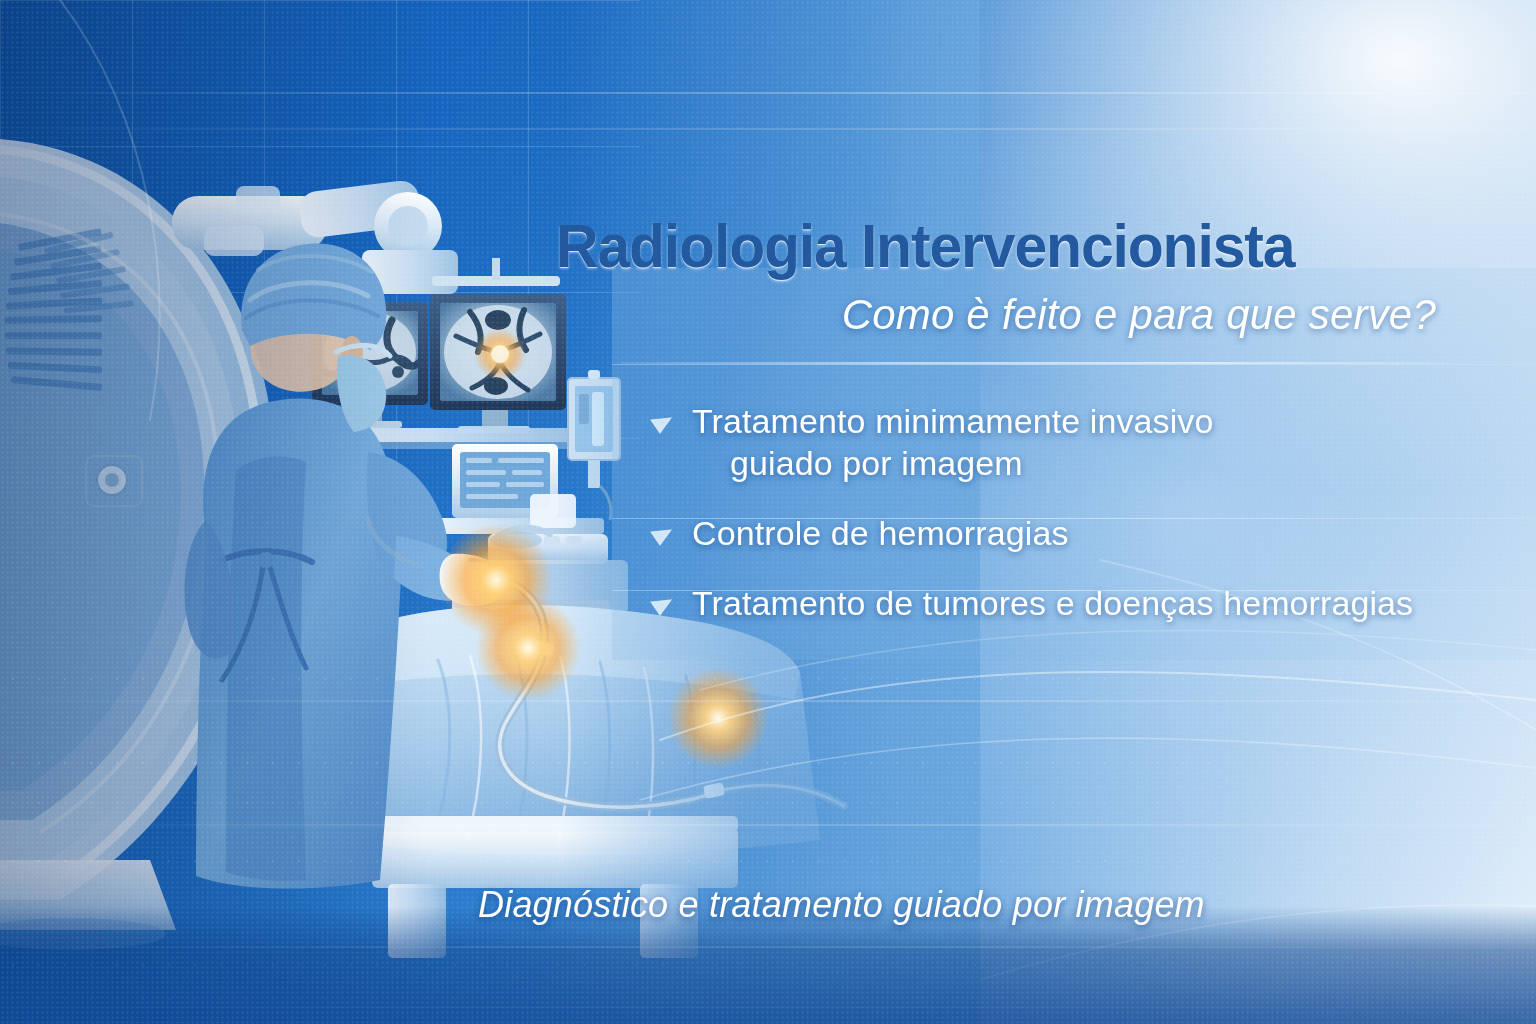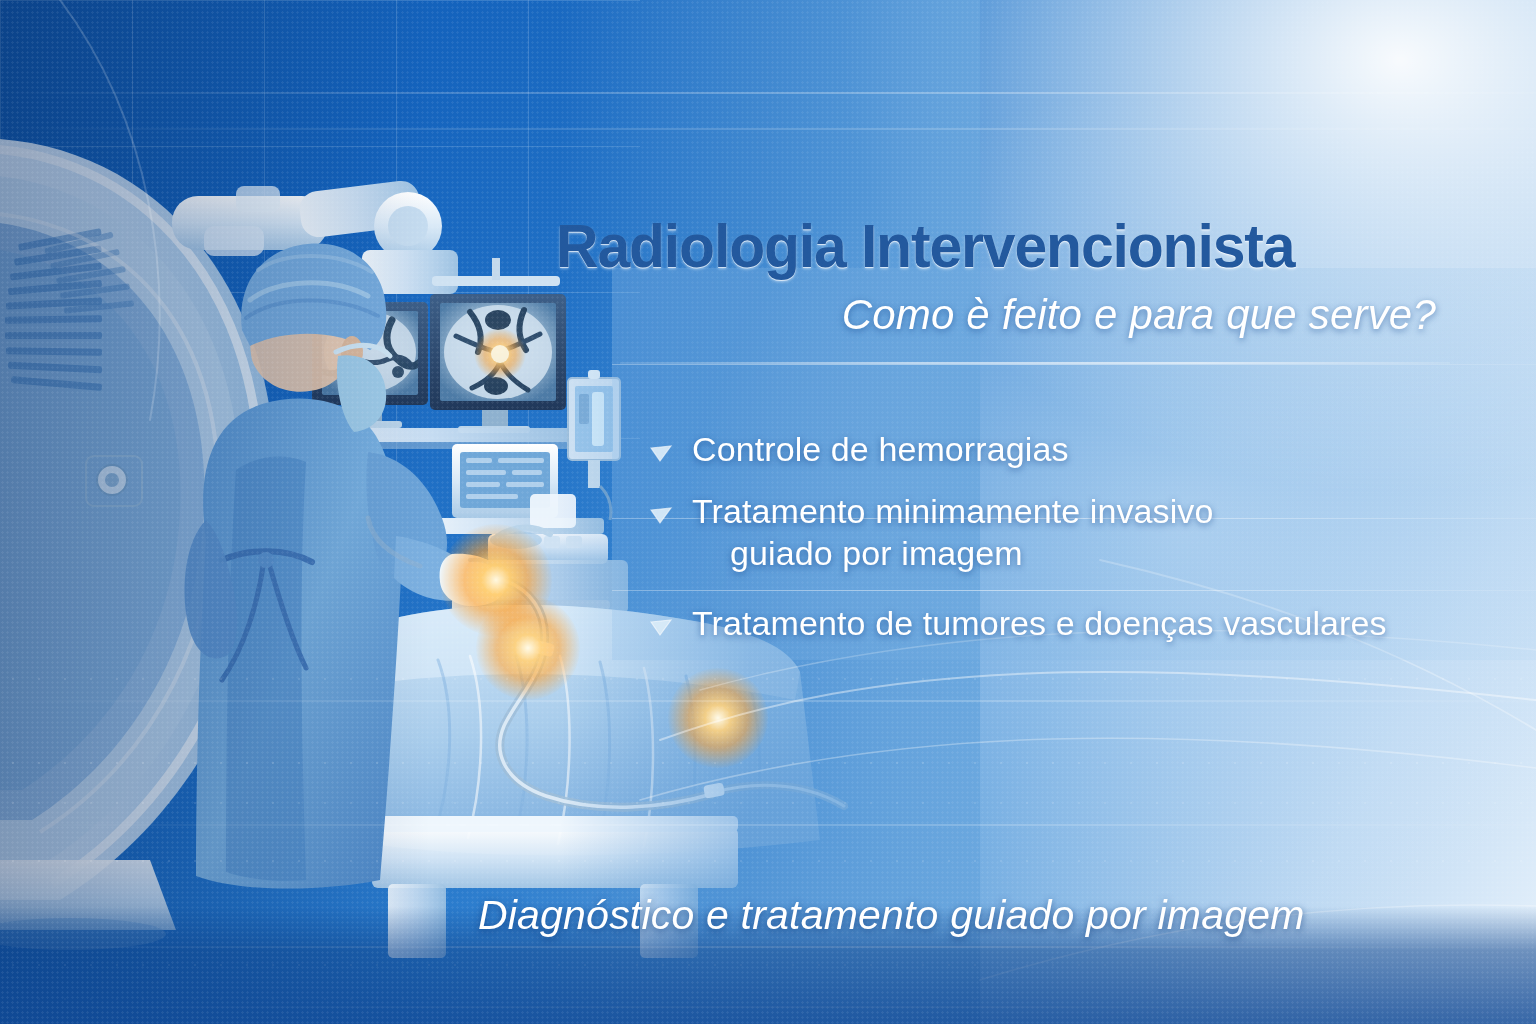--- a/index.html
+++ b/index.html
@@ -114,23 +114,23 @@
   .bullet-text{
     font-size:34px;line-height:1.24;color:#ffffff;font-weight:400;
     text-shadow:0 2px 6px rgba(18,66,136,.60);
     letter-spacing:.1px;
   }
   .bullet-text .ln2{display:block;padding-left:38px;}
   .bullet-text b{font-weight:400;}
 
   .caption{
     position:absolute;left:478px;top:884px;width:900px;
-    font-size:41px;font-style:italic;color:#ffffff;
+    font-size:36px;font-style:italic;color:#ffffff;
     text-shadow:0 2px 7px rgba(16,60,126,.70);
-    letter-spacing:.2px;white-space:nowrap;margin-top:8px;
+    letter-spacing:.2px;white-space:nowrap;
   }
 </style>
 </head>
 <body>
 
 <div class="poster">
 
   <div class="bg-grid"></div>
 
   <div class="scene">
@@ -441,48 +441,48 @@
     <div class="sep" style="top:322px;"></div>
   </div>
 
   <h1 class="title">Radiologia Intervencionista</h1>
 
   <div class="subtitle">Como è feito e para que serve?</div>
   <div class="subtitle-rule"></div>
 
   <div class="bullets">
 
-    <div class="bullet" style="margin-top:28px;">
-      <svg class="bullet-marker" viewBox="0 0 26 26">
-        <path d="M3 7 L23 5 L12 20 Z" fill="#d8eaf8" opacity=".95"></path>
-        <path d="M3 7 L23 5 L12 20 Z" fill="none" stroke="#ffffff" stroke-width="1.2" opacity=".6"></path>
-      </svg>
-      <div class="bullet-text">
-        <span>Controle de hemorragias</span>
-      </div>
-    </div>
-
     <div class="bullet">
       <svg class="bullet-marker" viewBox="0 0 26 26">
         <path d="M3 7 L23 5 L12 20 Z" fill="#d8eaf8" opacity=".95"></path>
         <path d="M3 7 L23 5 L12 20 Z" fill="none" stroke="#ffffff" stroke-width="1.2" opacity=".6"></path>
       </svg>
       <div class="bullet-text">
         <span>Tratamento minimamente invasivo</span>
         <span class="ln2">guiado por imagem</span>
       </div>
     </div>
 
     <div class="bullet" style="margin-top:28px;">
       <svg class="bullet-marker" viewBox="0 0 26 26">
         <path d="M3 7 L23 5 L12 20 Z" fill="#d8eaf8" opacity=".95"></path>
         <path d="M3 7 L23 5 L12 20 Z" fill="none" stroke="#ffffff" stroke-width="1.2" opacity=".6"></path>
       </svg>
       <div class="bullet-text">
-        <span>Tratamento de </span><b>tumores</b><span> e doenças vasculares</span>
+        <span>Controle de hemorragias</span>
       </div>
     </div>
 
+    <div class="bullet" style="margin-top:28px;">
+      <svg class="bullet-marker" viewBox="0 0 26 26">
+        <path d="M3 7 L23 5 L12 20 Z" fill="#d8eaf8" opacity=".95"></path>
+        <path d="M3 7 L23 5 L12 20 Z" fill="none" stroke="#ffffff" stroke-width="1.2" opacity=".6"></path>
+      </svg>
+      <div class="bullet-text">
+        <span>Tratamento de </span><b>tumores</b><span> e doenças hemorragias</span>
+      </div>
+    </div>
+
   </div>
 
   <div class="caption">Diagnóstico e tratamento guiado por imagem</div>
 
 </div>
 
 </body></html>

